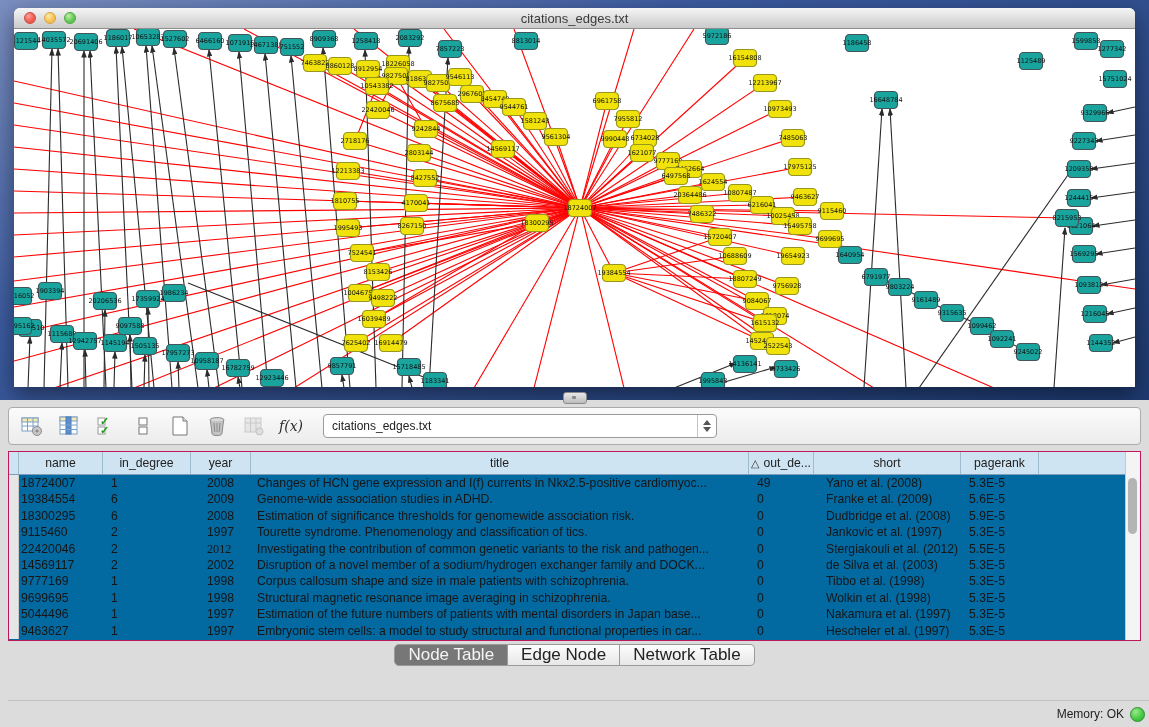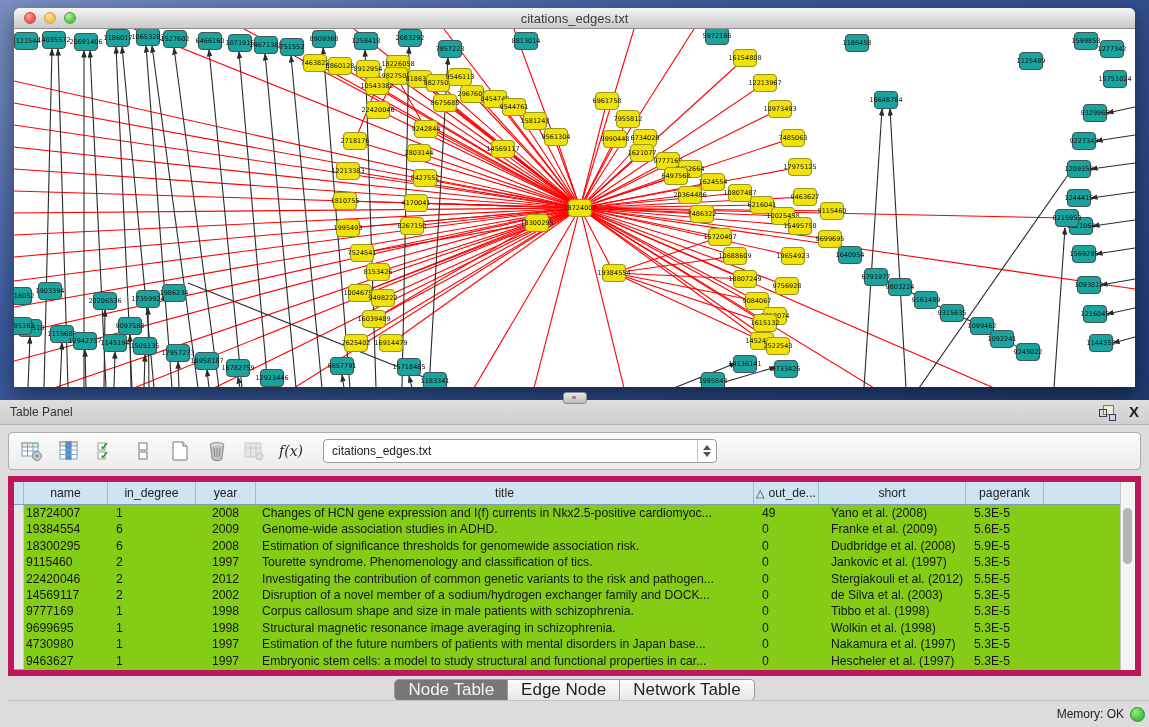--- a/index.html
+++ b/index.html
@@ -51,22 +51,22 @@
   .fx{font-family:"DejaVu Serif",serif;font-style:italic;font-size:14px;color:#2b2b2b;}
   .combo{margin-left:6px;width:392px;height:22px;background:#fff;
     border:1px solid #9b9b9b;border-radius:4px;display:flex;align-items:center;
     font-size:12px;color:#222;}
   .combo-val{flex:1;padding-left:8px;}
   .combo-btn{width:18px;height:100%;border-left:1px solid #c4c4c4;
     display:flex;flex-direction:column;align-items:center;justify-content:center;gap:2px;}
   .tri-up{width:0;height:0;border-left:4px solid transparent;border-right:4px solid transparent;border-bottom:5px solid #555;}
   .tri-down{width:0;height:0;border-left:4px solid transparent;border-right:4px solid transparent;border-top:5px solid #555;}
 
-  .tablewrap{position:relative;margin:4px 8px 0 8px;height:188px;background:#84cc16;
-    border:6px solid #be185d;overflow:hidden;font-size:12.2px;}
+  .tablewrap{position:relative;margin:4px 8px 0 8px;height:188px;background:#0369a1;
+    border:1px solid #be185d;overflow:hidden;font-size:12.2px;}
   .thead{display:flex;height:22px;border-bottom:1px solid #7d9dbb;}
   .hcell{background:#cfe4f2;border-right:1px solid #9dbccd;box-sizing:border-box;
     display:flex;align-items:center;justify-content:center;color:#222;overflow:hidden;white-space:nowrap;}
   .hcell .sortmark{margin-right:4px;font-size:11px;color:#333;}
   .hfill{flex:1;background:#cfe4f2;}
   .trow{display:flex;height:16.4px;line-height:16.4px;color:#161616;}
   .tcell{box-sizing:border-box;overflow:hidden;white-space:nowrap;}
   .gutter{background:#e6e6e6;border-right:1px solid #c9c9c9;}
   .vscroll{position:absolute;right:0;top:0;width:14px;height:100%;
     background:#f4f4f4;border-left:1px solid #c8c8c8;}
@@ -535,30 +535,20 @@
           <rect x="477.5" y="111.5" width="23" height="17" rx="4" fill="#f0e20a" stroke="#97971e" stroke-width="1.2"></rect>
           <text x="489" y="121.5" text-anchor="middle" font-size="6.5" fill="#101010" font-family="&quot;DejaVu Sans&quot;,sans-serif">14569117</text>
         </svg>
     </div>
   </div>
 </div>
 
 <div class="grip"></div>
 
 <div class="panel">
-  <div class="panel-header">
-    <span class="panel-title">Table Panel</span>
-    <span class="ph-spacer"></span>
-    <span class="float-icon">
-      <span class="sq1"></span>
-      <span class="sq2"></span>
-      <span class="sq3"></span>
-    </span>
-    <span class="close-x">X</span>
-  </div>
 
   <div class="toolbar">
     <span class="tbicon">
       <svg width="22" height="22">
           <rect x="1" y="3" width="16" height="13" fill="#fff" stroke="#7aa0c8"></rect>
           <rect x="1" y="3" width="16" height="4" fill="#f4e9b0" stroke="#7aa0c8"></rect>
           <line x1="6.5" y1="3" x2="6.5" y2="16" stroke="#7aa0c8"></line>
           <line x1="12" y1="3" x2="12" y2="16" stroke="#7aa0c8"></line>
           <line x1="1" y1="11" x2="17" y2="11" stroke="#7aa0c8"></line>
           <circle cx="16" cy="16" r="4.5" fill="#c9c9c9" stroke="#8a8a8a"></circle>
@@ -689,21 +679,21 @@
           <div class="tcell" style="width: 60px; padding-left: 16px;">1997</div>
           <div class="tcell" style="width: 498px; padding-left: 6px;">Tourette syndrome. Phenomenology and classification of tics.</div>
           <div class="tcell" style="width: 65px; padding-left: 8px;">0</div>
           <div class="tcell" style="width: 147px; padding-left: 12px;">Jankovic et al. (1997)</div>
           <div class="tcell" style="width: 78px; padding-left: 8px;">5.3E-5</div>
         </div>
         <div class="trow">
           <div class="tcell gutter" style="width: 10px;"></div>
           <div class="tcell" style="width: 84px; padding-left: 2px;">22420046</div>
           <div class="tcell" style="width: 88px; padding-left: 8px;">2</div>
-          <div class="tcell" style="width: 60px; padding-left: 16px;">2012</div>
+          <div class="tcell" style="width: 60px; padding-left: 16px; font-family: Liberation Serif, serif;">2012</div>
           <div class="tcell" style="width: 498px; padding-left: 6px;">Investigating the contribution of common genetic variants to the risk and pathogen...</div>
           <div class="tcell" style="width: 65px; padding-left: 8px;">0</div>
           <div class="tcell" style="width: 147px; padding-left: 12px;">Stergiakouli et al. (2012)</div>
           <div class="tcell" style="width: 78px; padding-left: 8px;">5.5E-5</div>
         </div>
         <div class="trow">
           <div class="tcell gutter" style="width: 10px;"></div>
           <div class="tcell" style="width: 84px; padding-left: 2px;">14569117</div>
           <div class="tcell" style="width: 88px; padding-left: 8px;">2</div>
           <div class="tcell" style="width: 60px; padding-left: 16px;">2002</div>
@@ -727,21 +717,21 @@
           <div class="tcell" style="width: 84px; padding-left: 2px;">9699695</div>
           <div class="tcell" style="width: 88px; padding-left: 8px;">1</div>
           <div class="tcell" style="width: 60px; padding-left: 16px;">1998</div>
           <div class="tcell" style="width: 498px; padding-left: 6px;">Structural magnetic resonance image averaging in schizophrenia.</div>
           <div class="tcell" style="width: 65px; padding-left: 8px;">0</div>
           <div class="tcell" style="width: 147px; padding-left: 12px;">Wolkin et al. (1998)</div>
           <div class="tcell" style="width: 78px; padding-left: 8px;">5.3E-5</div>
         </div>
         <div class="trow">
           <div class="tcell gutter" style="width: 10px;"></div>
-          <div class="tcell" style="width: 84px; padding-left: 2px;">4730980</div>
+          <div class="tcell" style="width: 84px; padding-left: 2px;">5044496</div>
           <div class="tcell" style="width: 88px; padding-left: 8px;">1</div>
           <div class="tcell" style="width: 60px; padding-left: 16px;">1997</div>
           <div class="tcell" style="width: 498px; padding-left: 6px;">Estimation of the future numbers of patients with mental disorders in Japan base...</div>
           <div class="tcell" style="width: 65px; padding-left: 8px;">0</div>
           <div class="tcell" style="width: 147px; padding-left: 12px;">Nakamura et al. (1997)</div>
           <div class="tcell" style="width: 78px; padding-left: 8px;">5.3E-5</div>
         </div>
         <div class="trow">
           <div class="tcell gutter" style="width: 10px;"></div>
           <div class="tcell" style="width: 84px; padding-left: 2px;">9463627</div>

